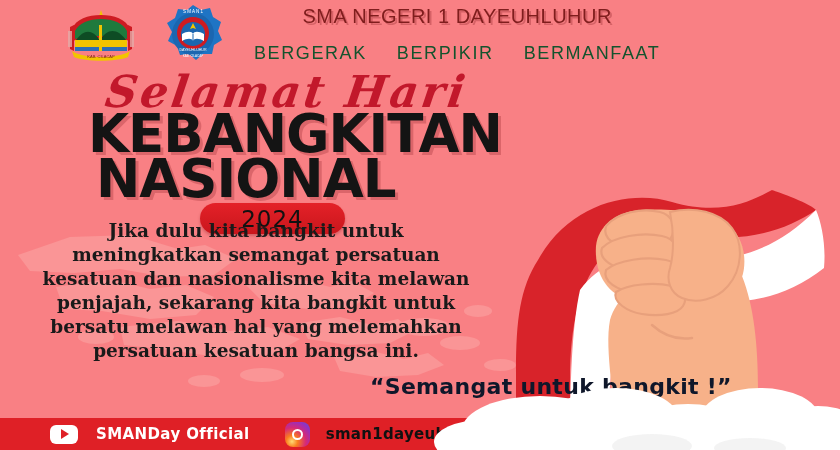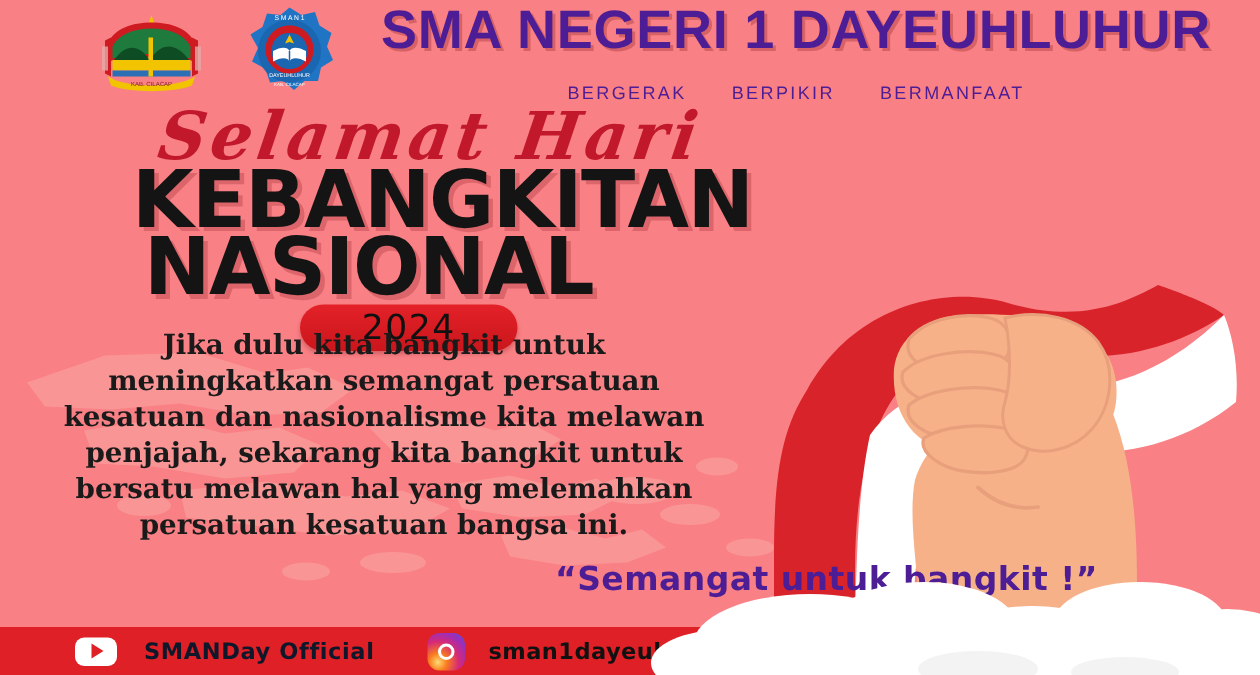--- a/index.html
+++ b/index.html
@@ -27,27 +27,27 @@
   
   .header {
     position:absolute; left:0; top:4px; width:840px; height:62px;
     display:flex; align-items:center;
   }
   .logo { flex:0 0 auto; }
   .logo-pemda { margin-left:62px; }
   .logo-sekolah { margin-left:22px; }
   .school-block { margin-left:30px; text-align:center; }
   .school-name {
-    font-size:36px; font-weight:bold; color:#4c1d95;
+    font-size:20px; font-weight:normal; color:#7f1d1d;
     letter-spacing:.5px; line-height:1.05;
     text-shadow:2px 2px 0 rgba(150,40,45,.35);
     white-space:nowrap;
   }
   .school-tagline {
-    font-size:12px; color:#4c1d95; letter-spacing:1.6px;
+    font-size:18px; color:#14532d; letter-spacing:1.6px;
     margin-top:16px; white-space:nowrap;
   }
   .school-tagline span { display:inline-block; }
   .school-tagline span + span { margin-left:30px; }
 
   
   .script-line {
     position:absolute; left:106px; top:66px;
     font-family:"DejaVu Serif", serif;
     font-style:italic; font-weight:bold;
@@ -93,21 +93,21 @@
     line-height:1.30;
     color:#1a1a1a;
     text-align:center;
   }
 
   
   .quote {
     position:absolute; left:370px; top:374px;
     font-family:"DejaVu Sans", sans-serif;
     font-weight:bold; font-size:22px;
-    color:#4c1d95;
+    color:#0f172a;
     letter-spacing:.3px;
     white-space:nowrap;
     z-index:6;
   }
 
   
   .illus { position:absolute; right:0; top:150px; width:420px; height:300px; z-index:4; }
 
   
   .clouds { position:absolute; right:0; bottom:0; width:420px; height:80px; z-index:7; }
@@ -128,21 +128,21 @@
   .yt-icon .tri {
     width:0;height:0;
     border-left:8px solid #DF2026;
     border-top:5px solid transparent;
     border-bottom:5px solid transparent;
     margin-left:2px;
   }
   .yt-label {
     margin-left:18px;
     font-family:"DejaVu Sans", sans-serif;
-    font-weight:bold; font-size:15px; color:#0f172a;
+    font-weight:bold; font-size:15px; color:#ffffff;
     letter-spacing:.4px;
   }
   .ig-icon {
     margin-left:35px;
     width:25px;height:25px;border-radius:8px;
     background:radial-gradient(circle at 28% 78%, #FEDA75 0%, #FA7E1E 22%, #D62976 52%, #962FBF 78%, #4F5BD5 100%);
     display:flex;align-items:center;justify-content:center;
   }
   .ig-icon .ring {
     width:11px;height:11px;border-radius:50%;

